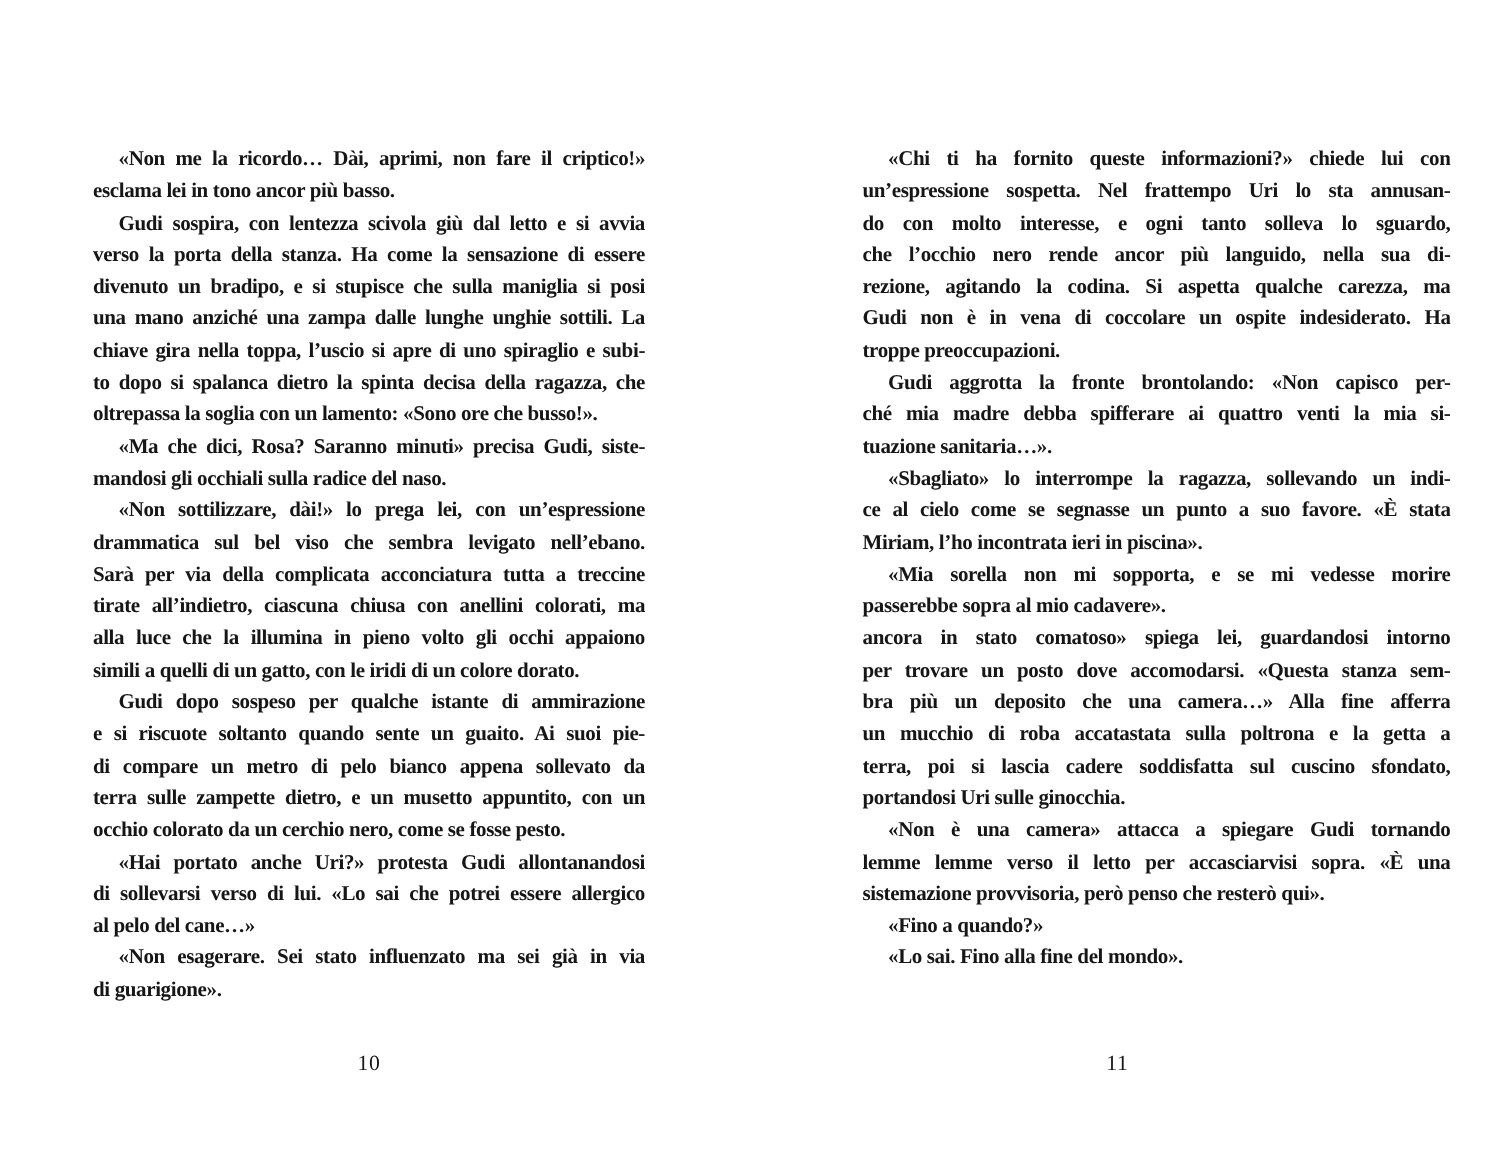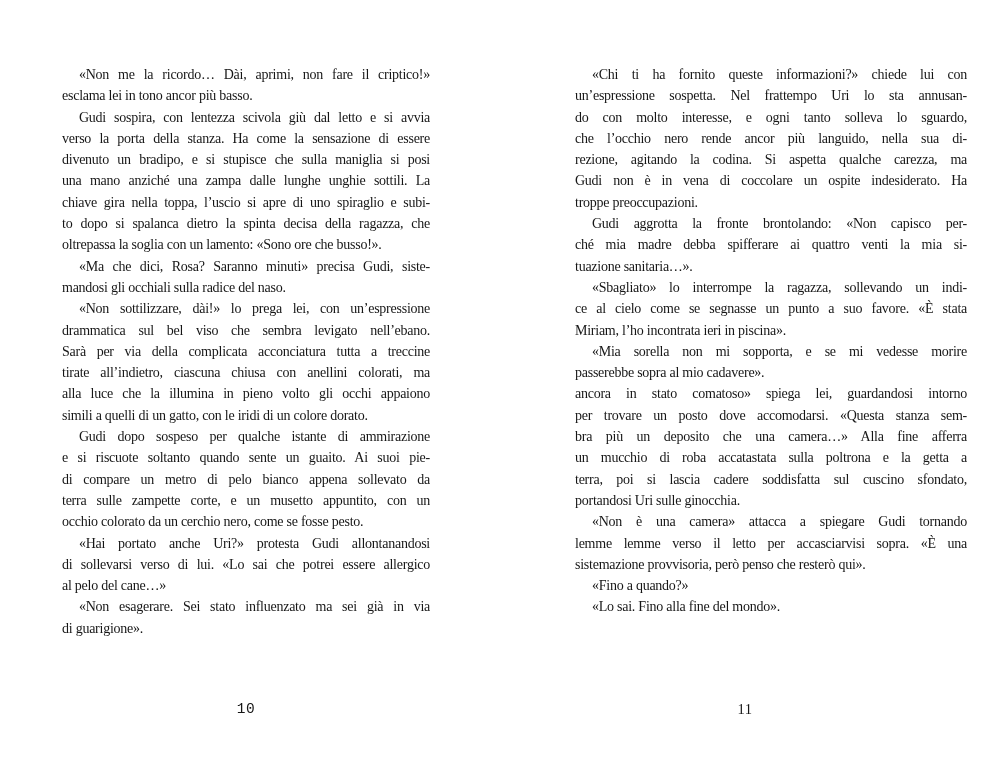--- a/index.html
+++ b/index.html
@@ -11,44 +11,45 @@
     position: relative;
     width: 1000px;
     height: 768px;
     background: #ffffff;
     overflow: hidden;
     font-family: "Liberation Serif", "DejaVu Serif", serif;
     color: #161616;
   }
   .textcol {
     position: absolute;
-    top: 64px;
+    top: 96px;
     font-size: 14px;
     line-height: 21.3px;
     letter-spacing: -0.25px;
     overflow: hidden;
+    font-weight: bold;
   }
   .textcol-left  { left: 62px;  width: 368px; }
   .textcol-right { left: 575px; width: 392px; }
   .line {
     text-align: justify;
     text-align-last: justify;
     white-space: normal;
     height: 21.3px;
   }
   .line.indent { padding-left: 17px; }
   .line.para-end { text-align-last: left; }
   .folio {
     position: absolute;
     top: 701px;
     font-size: 14.5px;
     letter-spacing: 0.5px;
     text-align: center;
   }
-  .folio-left  { left: 62px;  width: 368px; font-family: Liberation Mono, monospace; }
+  .folio-left  { left: 62px;  width: 368px; }
   .folio-right { left: 575px; width: 392px; transform: translateX(-26px); }
 </style>
 </head>
 <body>
 
 <div class="spread">
 
   <div class="textcol textcol-left">
       <div class="line indent">«Non me la ricordo… Dài, aprimi, non fare il criptico!»</div>
       <div class="line para-end">esclama lei in tono ancor più basso.</div>
@@ -63,21 +64,21 @@
       <div class="line para-end">mandosi gli occhiali sulla radice del naso.</div>
       <div class="line indent">«Non sottilizzare, dài!» lo prega lei, con un’espressione</div>
       <div class="line">drammatica sul bel viso che sembra levigato nell’ebano.</div>
       <div class="line">Sarà per via della complicata acconciatura tutta a treccine</div>
       <div class="line">tirate all’indietro, ciascuna chiusa con anellini colorati, ma</div>
       <div class="line">alla luce che la illumina in pieno volto gli occhi appaiono</div>
       <div class="line para-end">simili a quelli di un gatto, con le iridi di un colore dorato.</div>
       <div class="line indent">Gudi dopo sospeso per qualche istante di ammirazione</div>
       <div class="line">e si riscuote soltanto quando sente un guaito. Ai suoi pie-</div>
       <div class="line">di compare un metro di pelo bianco appena sollevato da</div>
-      <div class="line">terra sulle zampette corte, e un musetto appuntito, con un</div>
+      <div class="line">terra sulle zampette dietro, e un musetto appuntito, con un</div>
       <div class="line para-end">occhio colorato da un cerchio nero, come se fosse pesto.</div>
       <div class="line indent">«Hai portato anche Uri?» protesta Gudi allontanandosi</div>
       <div class="line">di sollevarsi verso di lui. «Lo sai che potrei essere allergico</div>
       <div class="line para-end">al pelo del cane…»</div>
       <div class="line indent">«Non esagerare. Sei stato influenzato ma sei già in via</div>
       <div class="line para-end">di guarigione».</div>
     </div>
 
   <div class="textcol textcol-right">
       <div class="line indent">«Chi ti ha fornito queste informazioni?» chiede lui con</div>

